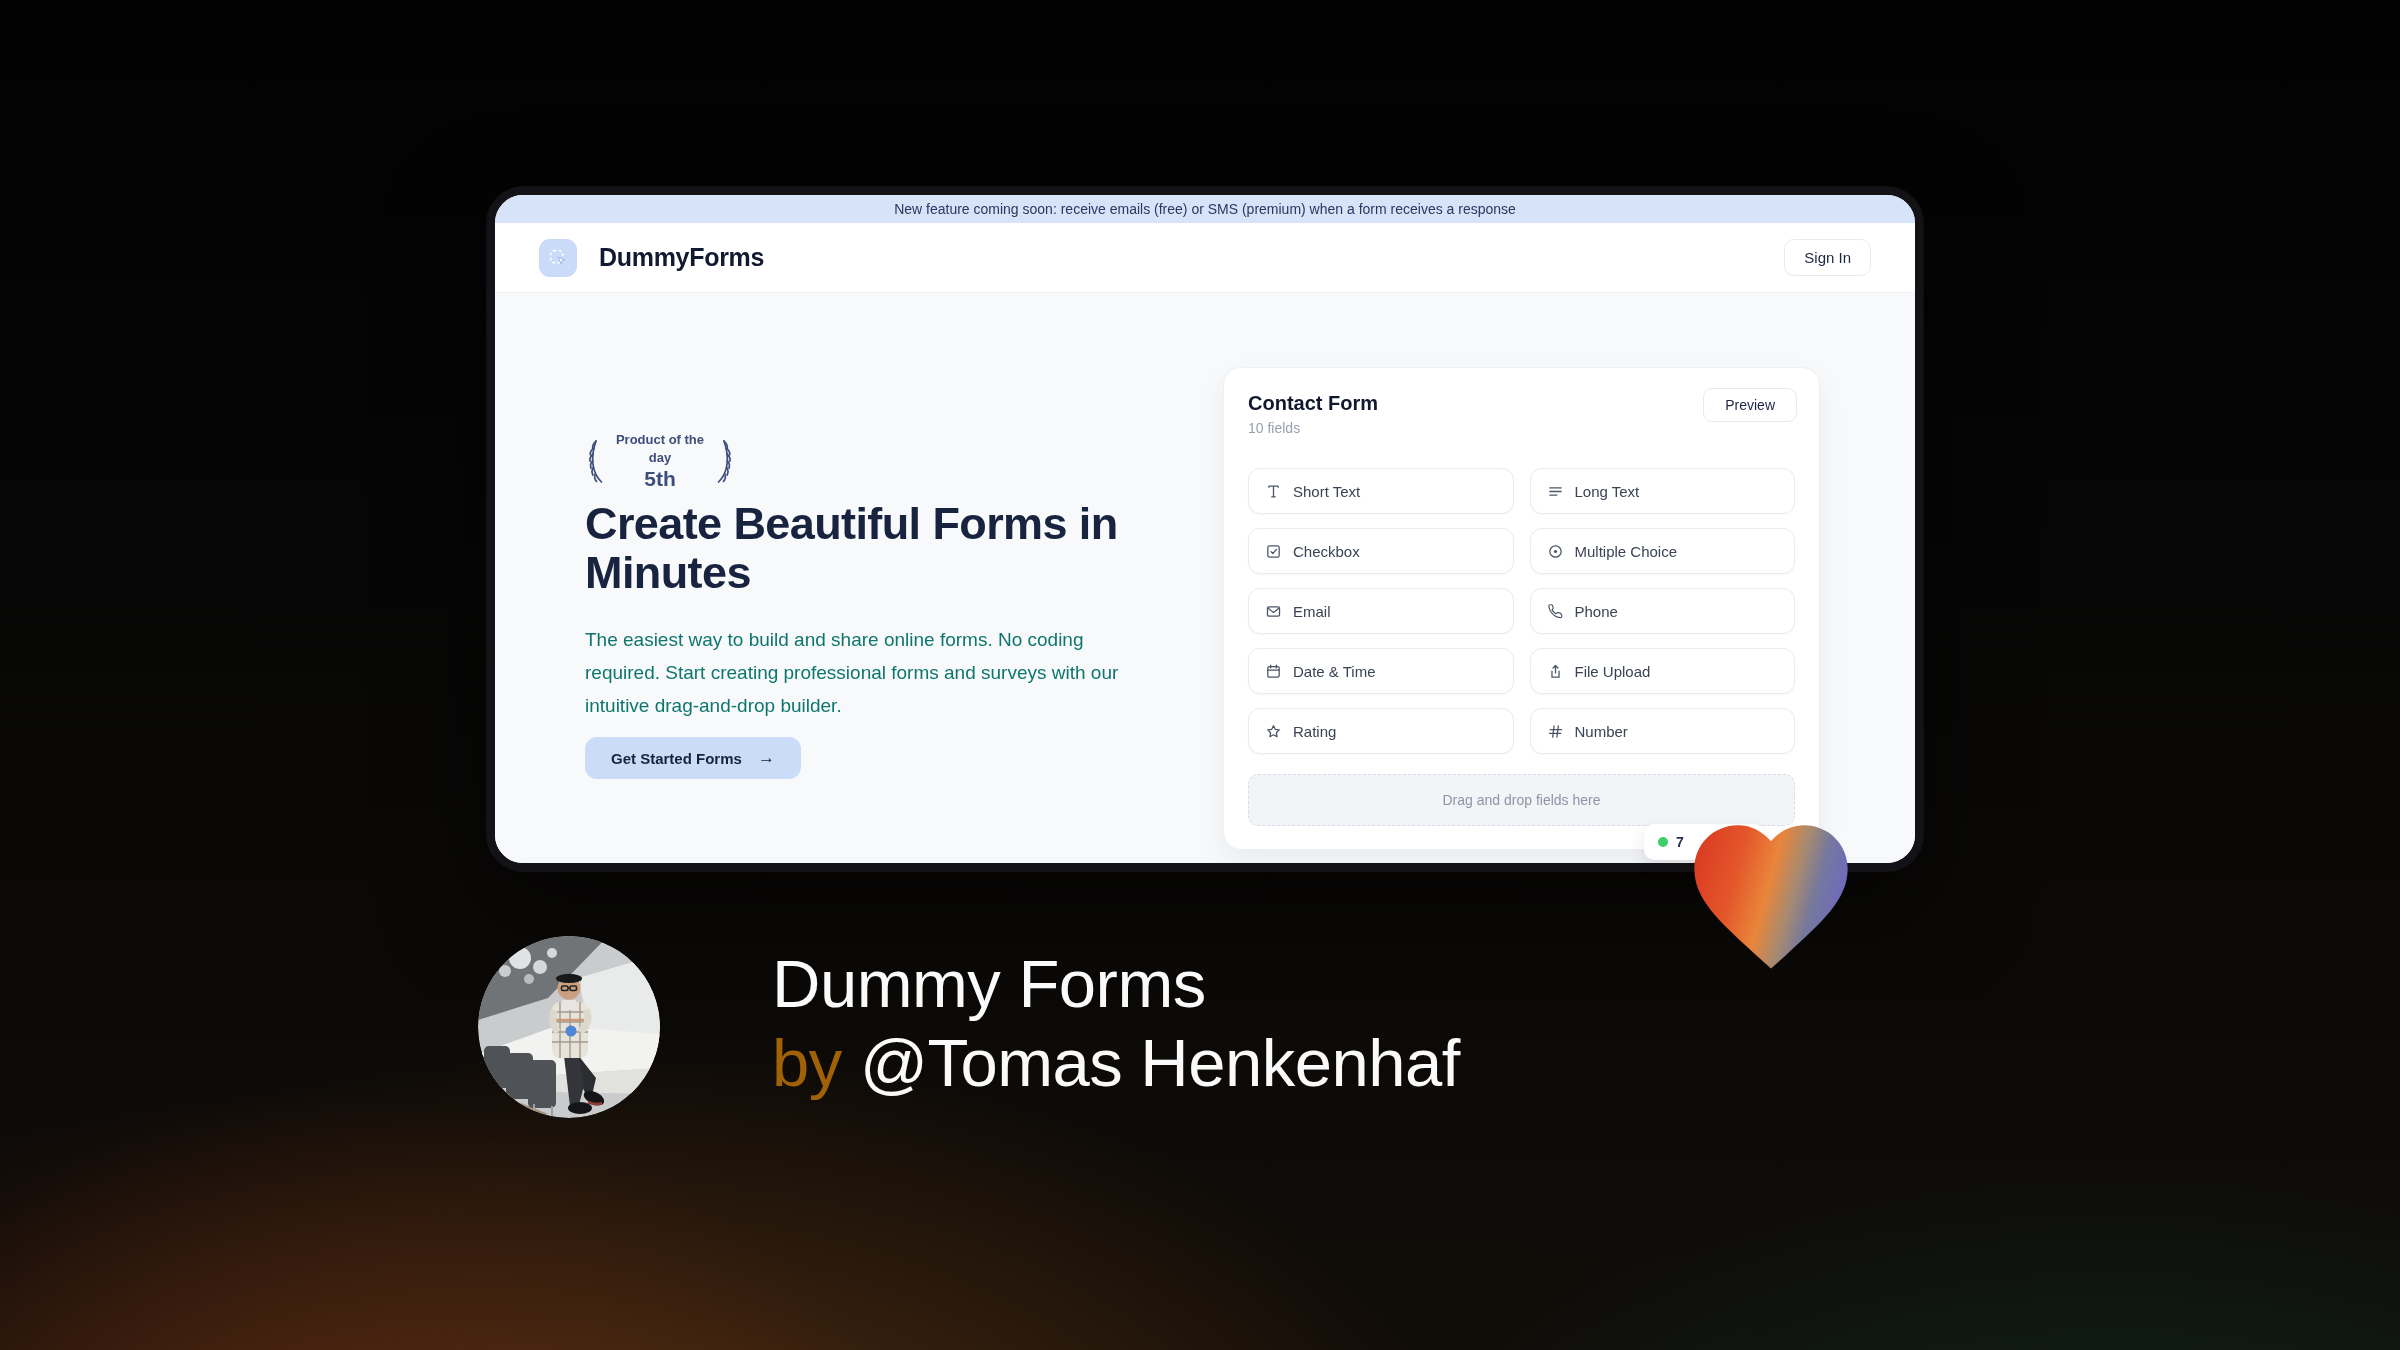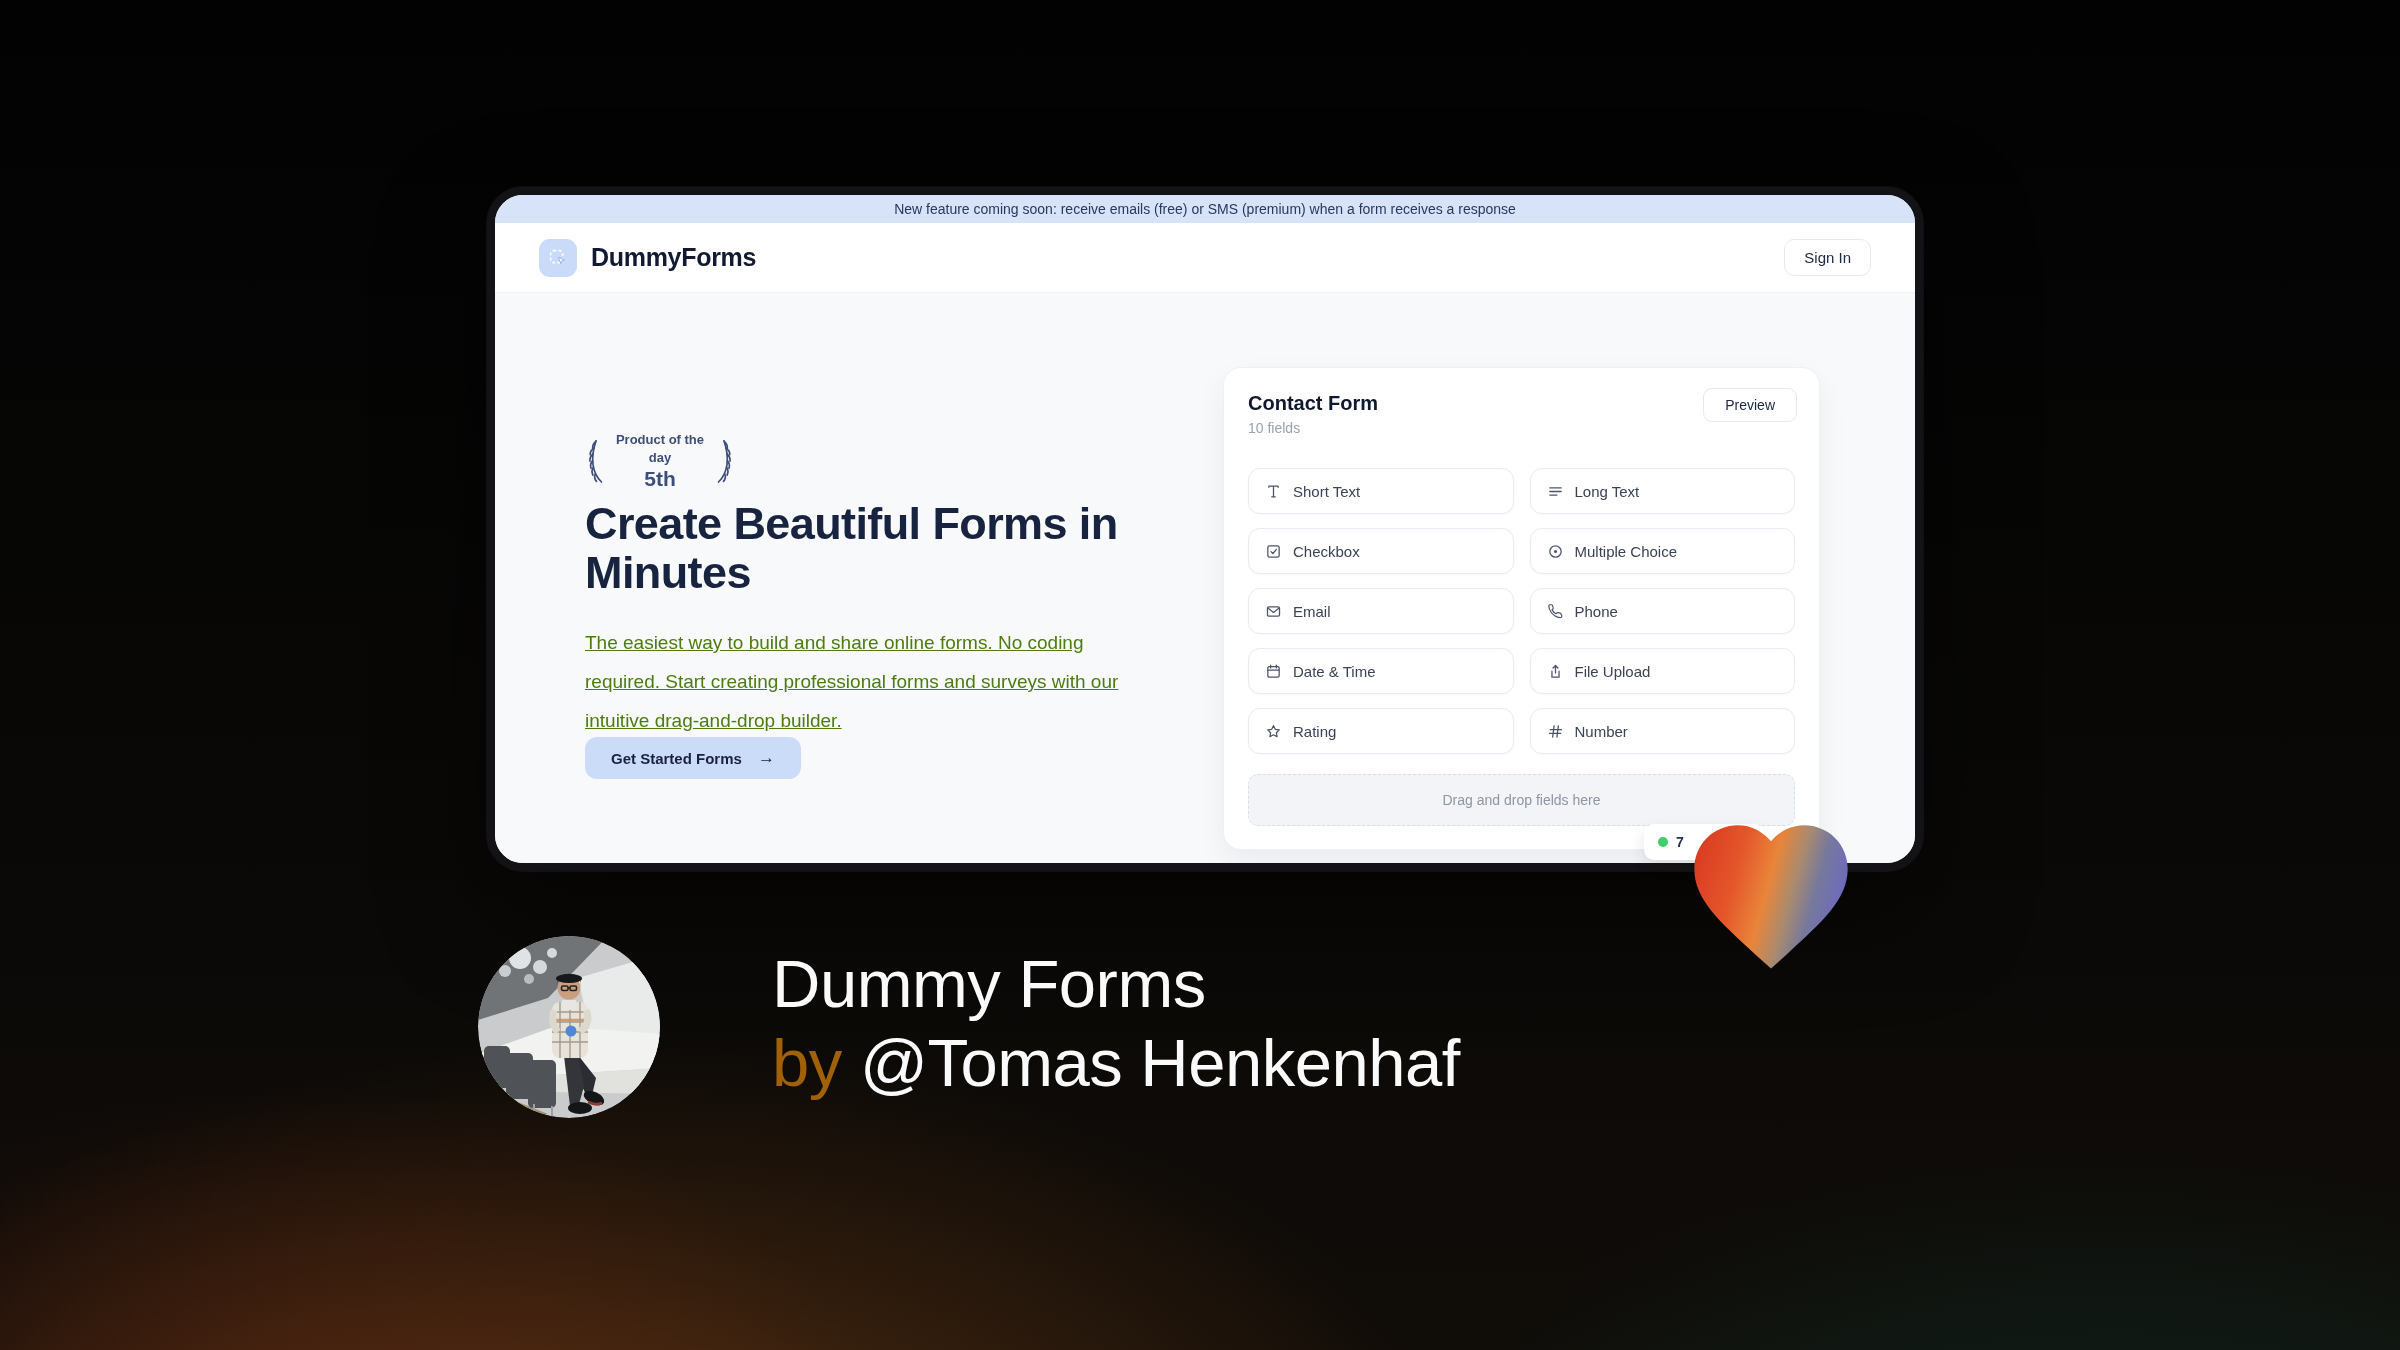--- a/index.html
+++ b/index.html
@@ -24,21 +24,21 @@
     outline:1px solid rgba(255,255,255,.05);
   }
   .banner {
     height:28px; background:#d7e3f8; display:flex; align-items:center; justify-content:center;
     font-size:14px; color:#29385e;
   }
   .site-header {
     height:70px; background:#ffffff; display:flex; align-items:center; justify-content:space-between;
     padding:0 44px; border-bottom:1px solid #eef1f5;
   }
-  .brand { display:flex; align-items:center; gap:14px; }
+  .brand { display:flex; align-items:center; gap:22px; }
   .logo-tile {
     width:38px; height:38px; border-radius:11px; background:#c9dbf8;
     display:flex; align-items:center; justify-content:center;
   }
   .brand-name { font-size:25px; font-weight:bold; color:#121a31; letter-spacing:-.3px; }
   .signin-btn {
     background:#fff; border:1px solid #e7e9ee; border-radius:10px;
     padding:9px 19px; font-size:15px; color:#1c2742; cursor:pointer;
     font-family:inherit;
   }
@@ -51,21 +51,21 @@
   .award-line2 { font-size:21px; font-weight:bold; margin-top:1px; }
   .laurel { width:22px; height:46px; }
   .laurel.right { transform:scaleX(-1); }
   .hero-title {
     position:absolute; left:90px; top:206px; width:570px;
     font-size:45px; line-height:49px; font-weight:bold; color:#18233f; letter-spacing:-.6px;
   }
   .hero-title span { display:block; }
   .hero-desc {
     position:absolute; left:90px; top:330px; width:575px;
-    font-size:19px; line-height:39px; color:#4d7c0f;text-decoration:underline;
+    font-size:19px; line-height:33px; color:#0f766e;
   }
   .cta-btn {
     position:absolute; left:90px; top:444px; height:42px;
     display:flex; align-items:center; gap:16px; padding:0 26px;
     background:#cbdcf8; border:none; border-radius:12px; cursor:pointer;
     font-size:15px; font-weight:bold; color:#17223e; font-family:inherit;
   }
   .cta-arrow { font-size:17px; font-weight:normal; }
 
   

